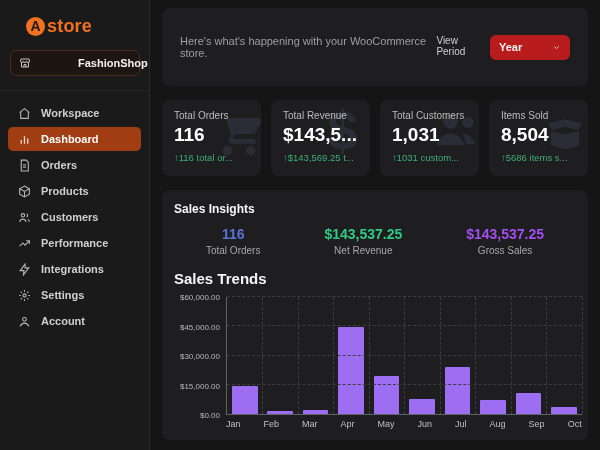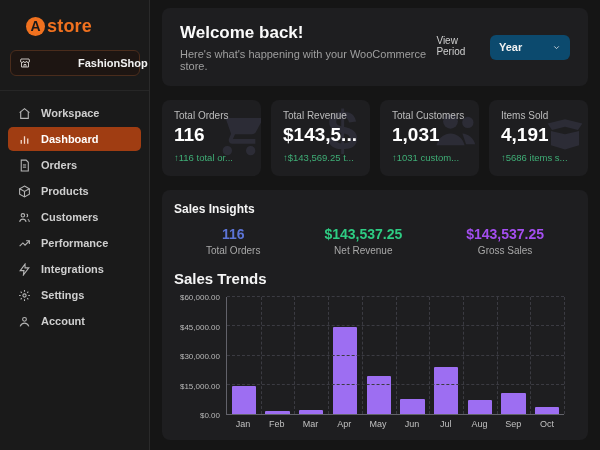--- a/index.html
+++ b/index.html
@@ -28,21 +28,21 @@
 
   
   .main { flex:1; height:100%; background:#151515; padding:8px 12px 0 12px; overflow:hidden; }
   .card { background:#1e1e20; border-radius:8px; }
 
   .welcome { height:78px; display:flex; justify-content:space-between; align-items:center; padding:0 18px 0 18px; }
   .welcome-title { color:#fafafa; font-size:17px; font-weight:bold; margin-bottom:5px; }
   .welcome-sub { color:#9f9f9f; font-size:11px; }
   .period { display:flex; flex-direction:row; align-items:flex-start; gap:5px; }
   .period-label { color:#cfcfcf; font-size:10px; }
-  .period-select { width:86px; height:25px; background:#0c4a6e; border-radius:6px; display:flex; align-items:center;
+  .period-select { width:86px; height:25px; background:#b91c1c; border-radius:6px; display:flex; align-items:center;
     justify-content:space-between; padding:0 9px; cursor:pointer; }
   .period-value { color:#f2f2f2; font-size:11px; font-weight:bold; }
   .period-select .chev { color:#cdd4dc; display:flex; }
 
   .stats-row { display:flex; gap:10px; margin-top:14px; }
   .stat-card { flex:1; height:76px; padding:10px 12px; position:relative; overflow:hidden; }
   .stat-label { color:#bdbdbd; font-size:10px; margin-bottom:3px; position:relative; z-index:2; }
   .stat-value { color:#ffffff; font-size:19px; font-weight:bold; position:relative; z-index:2; white-space:nowrap; }
   .stat-trend { color:#3fae76; font-size:9.5px; margin-top:6px; position:relative; z-index:2; white-space:nowrap; overflow:hidden; }
   .ghost { position:absolute; right:-6px; top:4px; color:#2c2c36; z-index:1; }
@@ -58,21 +58,21 @@
   .chart { display:flex; margin-top:10px; }
   .yaxis { position:relative; width:52px; height:118px; flex:0 0 52px; }
   .ytick { position:absolute; right:6px; color:#b9b9b9; font-size:8px; transform:translateY(50%); white-space:nowrap; }
   .plotwrap { flex:1; margin-right:12px; }
   .plot { position:relative; height:118px; border-left:1px solid #62626a; border-bottom:1px solid #62626a; }
   .gridline-h { position:absolute; left:0; right:0; border-top:1px dashed #3b3b42; }
   .gridline-v { position:absolute; top:0; bottom:0; border-left:1px dashed #3b3b42; }
   .bars { position:absolute; inset:0; display:flex; align-items:flex-end; }
   .bar-col { flex:1; display:flex; justify-content:center; align-items:flex-end; height:100%; }
   .bar { width:72%; background:#9d6ef2; border-radius:1px 1px 0 0; }
-  .xlabels { display:flex; margin-top:4px; }
+  .xlabels { display:flex; margin-top:4px;gap:23px; }
   .xlabel { flex:1; text-align:center; color:#c0c0c0; font-size:9px; }
 </style>
 </head>
 <body>
 
 <div class="app">
 
   <aside class="sidebar">
     <div class="logo">
       <span class="logo-mark">A</span>
@@ -180,21 +180,20 @@
           </span>
         <span class="nav-label">Account</span>
       </div>
     </nav>
   </aside>
 
   <main class="main">
 
     <section class="card welcome">
       <div>
-        <div class="welcome-title">Welcome back!</div>
         <div class="welcome-sub">Here's what's happening with your WooCommerce store.</div>
       </div>
       <div class="period">
         <span class="period-label">View Period</span>
         <div class="period-select">
           <span class="period-value">Year</span>
           <span class="chev">
             <svg width="9" height="9" viewBox="0 0 24 24" fill="none" stroke="currentColor" stroke-width="2.5">
                 <polyline points="6 9 12 15 18 9"></polyline>
               </svg>
@@ -230,21 +229,21 @@
         <div class="stat-label">Total Customers</div>
         <div class="stat-value">1,031</div>
         <div class="stat-trend">↑1031 custom...</div>
       </div>
       <div class="card stat-card">
         <span class="ghost"><svg width="58" height="52" viewBox="0 0 24 24" fill="currentColor">
               <path d="M4 9l8-2 8 2-2 3-6-1.5L6 12z"></path>
               <path d="M5.5 12.5 12 14l6.5-1.5V19L12 21l-6.5-2z"></path>
             </svg></span>
         <div class="stat-label">Items Sold</div>
-        <div class="stat-value">4,191</div>
+        <div class="stat-value">8,504</div>
         <div class="stat-trend">↑5686 items s...</div>
       </div>
     </section>
 
     <section class="card insights">
       <div class="insights-title">Sales Insights</div>
 
       <div class="metrics">
         <div class="metric">
           <div class="metric-value" id="m0" style="color: rgb(92, 116, 214);">116</div>

